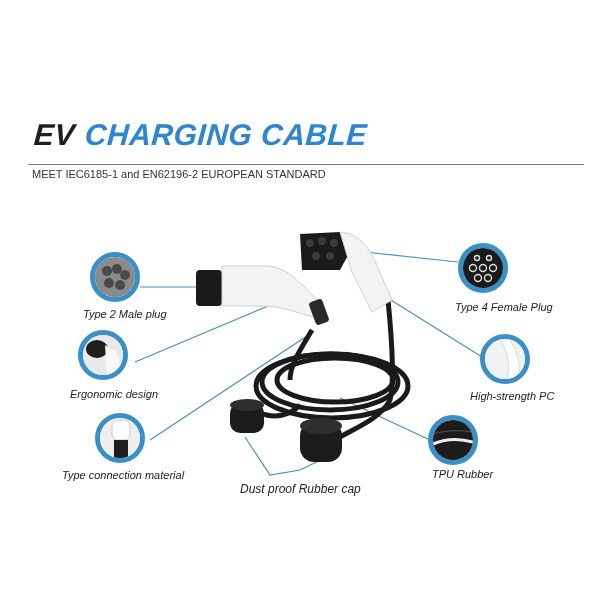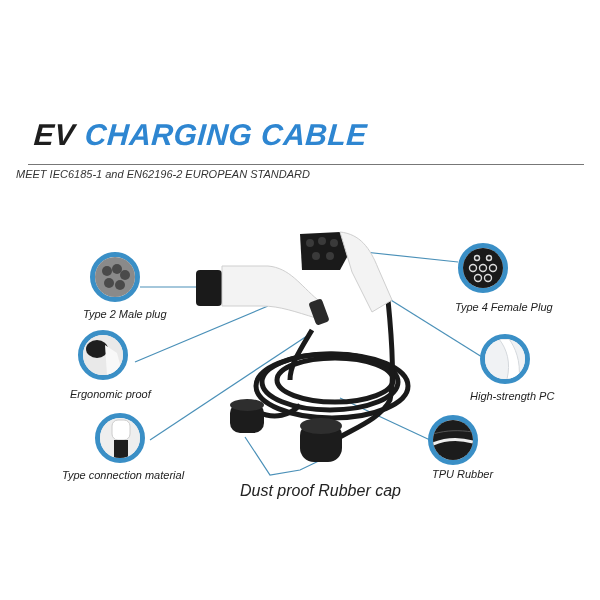--- a/index.html
+++ b/index.html
@@ -4,21 +4,21 @@
 <style>
   html, body { margin: 0; padding: 0; background: #ffffff; }
   body { width: 600px; height: 600px; position: relative; overflow: hidden;
          font-family: "Liberation Sans", sans-serif; }
   .abs { position: absolute; }
   .title { left: 34px; top: 118px; font-size: 30px; font-weight: bold; font-style: italic;
            letter-spacing: 0.5px; white-space: nowrap; transform: skewX(-4deg); }
   .title .ev { color: #1e1e1e; }
   .title .cc { color: #2e86d1; margin-left: 10px; }
   .rule { left: 28px; top: 164px; width: 556px; height: 1px; background: #777; }
-  .subtitle { left: 16px; top: 168px; font-size: 11px; font-style: italic; color: #333; white-space: nowrap; }
+  .subtitle { left: 32px; top: 168px; font-size: 11px; color: #333; white-space: nowrap; }
   .callout { width: 50px; height: 50px; border-radius: 50%; border: 5px solid #3a8fc6;
              box-sizing: border-box; overflow: hidden; background: #e8eef2; }
   .label { font-size: 11px; font-style: italic; color: #222; white-space: nowrap; }
   svg { position: absolute; left: 0; top: 0; }
 </style>
 </head>
 <body>
 
 <div class="abs title">
   <span class="ev">EV</span><span class="cc">CHARGING CABLE</span>
@@ -87,21 +87,21 @@
 </div>
 <div class="abs label" style="left:83px;top:308px;">Type 2 Male plug</div>
 
 <div class="abs callout" style="left:78px;top:330px;">
   <svg width="40" height="40" style="position:relative">
     <rect width="40" height="40" fill="#e9e9e9"></rect>
     <ellipse cx="14" cy="14" rx="11" ry="9" fill="#1e1e1e"></ellipse>
     <path d="M22 10 L 34 18 L 40 40 L 24 40 Z" fill="#f8f8f8"></path>
   </svg>
 </div>
-<div class="abs label" style="left:70px;top:388px;">Ergonomic proof</div>
+<div class="abs label" style="left:70px;top:388px;">Ergonomic design</div>
 
 <div class="abs callout" style="left:95px;top:413px;">
   <svg width="40" height="40" style="position:relative">
     <rect width="40" height="40" fill="#eeeeee"></rect>
     <rect x="12" y="2" width="18" height="20" rx="6" fill="#ffffff" stroke="#ccc"></rect>
     <rect x="14" y="22" width="14" height="18" fill="#1e1e1e"></rect>
   </svg>
 </div>
 <div class="abs label" style="left:62px;top:469px;">Type connection material</div>
 
@@ -131,13 +131,13 @@
 
 <div class="abs callout" style="left:428px;top:415px;">
   <svg width="40" height="40" style="position:relative">
     <rect width="40" height="40" fill="#1c1c1c"></rect>
     <path d="M0 24 C 14 18, 26 18, 40 22" stroke="#eeeeee" stroke-width="3" fill="none"></path>
     <path d="M0 14 C 14 10, 26 10, 40 12" stroke="#555" stroke-width="1" fill="none"></path>
   </svg>
 </div>
 <div class="abs label" style="left:432px;top:468px;">TPU Rubber</div>
 
-<div class="abs label" style="left:240px;top:482px;font-size:16px;">Dust proof Rubber cap</div>
+<div class="abs label" style="left:240px;top:482px;font-size:12px;">Dust proof Rubber cap</div>
 
 </body></html>

